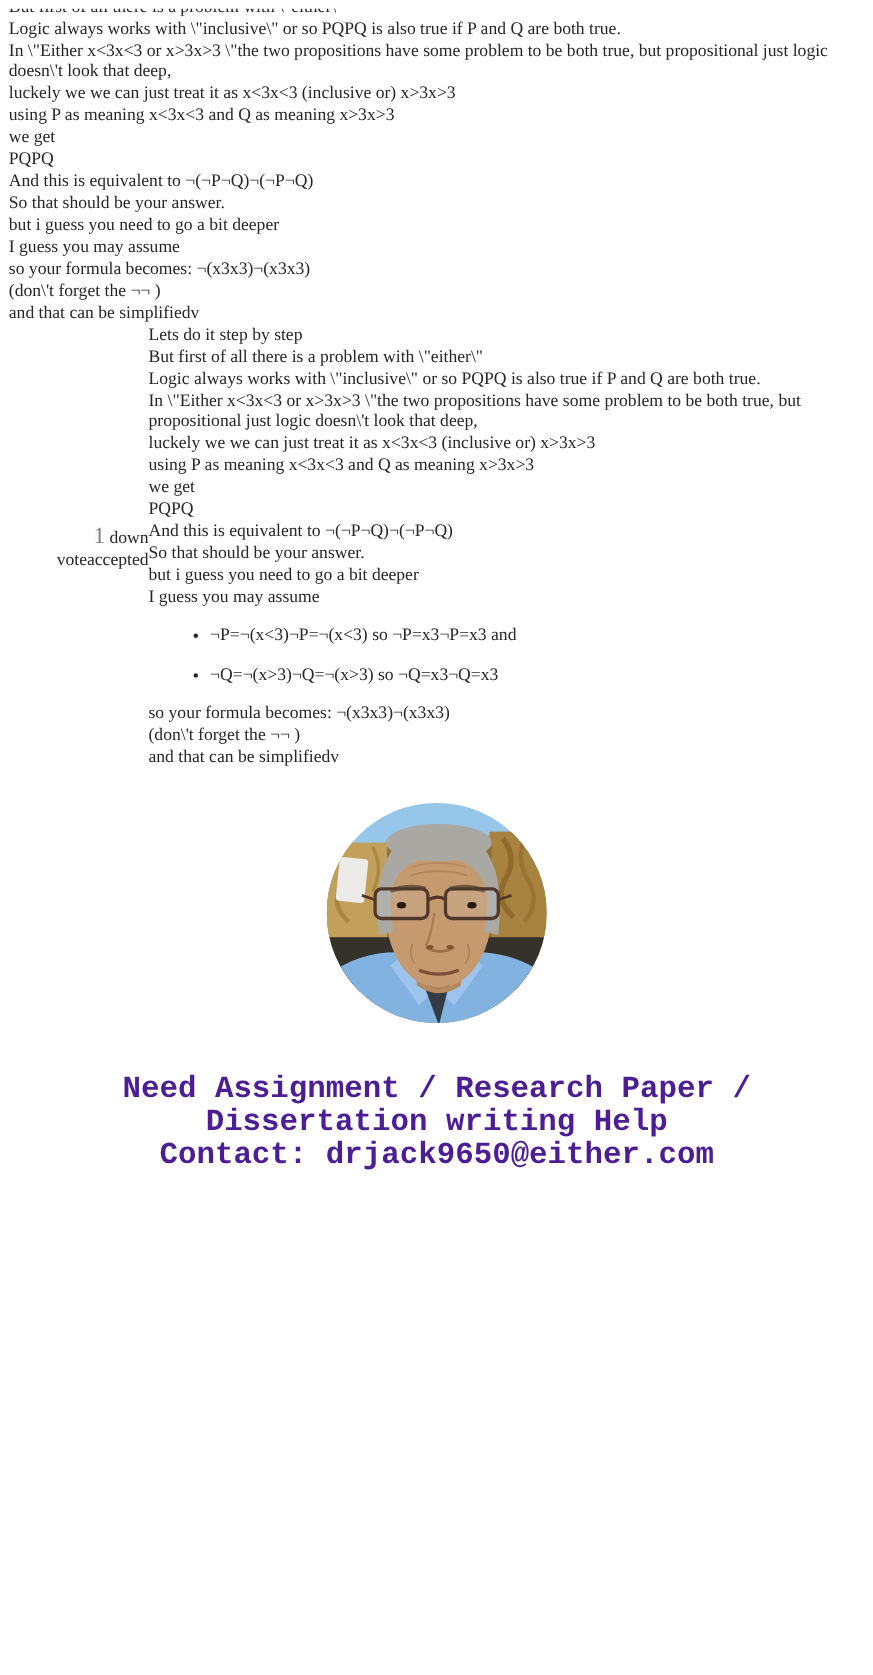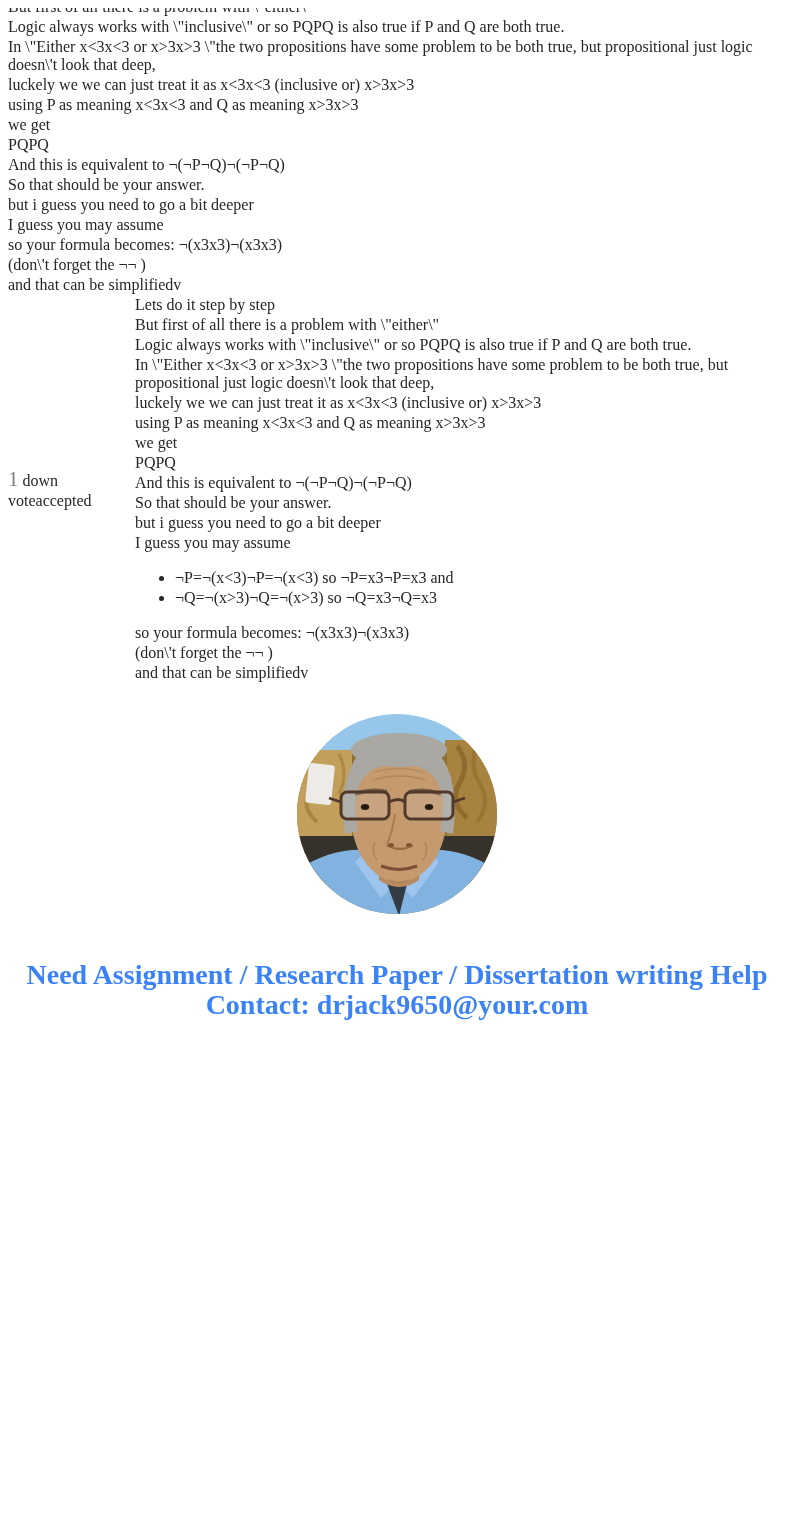--- a/index.html
+++ b/index.html
@@ -19,58 +19,58 @@
   .top-block { margin-top: -32px; }
 
   
   .answer-row {
     display: flex;
     align-items: stretch;
   }
   .vote-cell {
     flex: 0 0 127px;
     align-self: center;
-    text-align: left;
+    text-align: right;
     line-height: 20px;
     font-family: Liberation Serif, serif;
   }
   .vote-count {
     font-size: 21px;
     color: #7e7e7e;
   }
   .vote-label {
     font-size: 16px;
     color: #262626;
   }
   .answer-body { flex: 1 1 auto; min-width: 0; }
   .answer-body > div:first-child > p:first-child { margin-top: 0; }
   .answer-body ul {
     margin: 16px 0;
     padding-left: 40px;
     line-height: 20px;
   }
-  .answer-body li { margin: 0; }
+  .answer-body li { margin: 16px; }
 
   
   .avatar-wrap {
     width: 200px;
     height: 200px;
     margin: 30px auto 0 auto;
   }
   .avatar-wrap svg { display: block; }
 
   
   .footer {
     margin-top: 46px;
     text-align: center;
-    font-family: Liberation Serif, serif;
+    font-family: Liberation Mono, monospace;
     font-weight: bold;
     font-size: 28px;
     line-height: 30px;
-    color: #3b82f6;
+    color: #4c1d95;
   }
 </style>
 </head>
 <body>
 
 <div class="top-block">
   <div>
       <p>Lets do it step by step</p>
       <p>But first of all there is a problem with \"either\"</p>
       <p>Logic always works with \"inclusive\" or so PQPQ is also true if P and Q are both true.</p>
@@ -186,14 +186,14 @@
       <path d="M128,128 q4,10 -2,18" stroke="#aa8054" stroke-width="1.6" fill="none" opacity="0.8"></path>
 
       <path d="M84,152 q18,7 36,0" stroke="#7c4f3a" stroke-width="3" fill="none"></path>
       <path d="M92,166 q10,5 20,0" stroke="#a87c50" stroke-width="1.5" fill="none" opacity="0.6"></path>
     </g>
   </svg>
 </div>
 
 <div class="footer">
   <div>Need Assignment / Research Paper / Dissertation writing Help</div>
-  <div>Contact: drjack9650@your.com</div>
+  <div>Contact: drjack9650@either.com</div>
 </div>
 
 </body></html>

